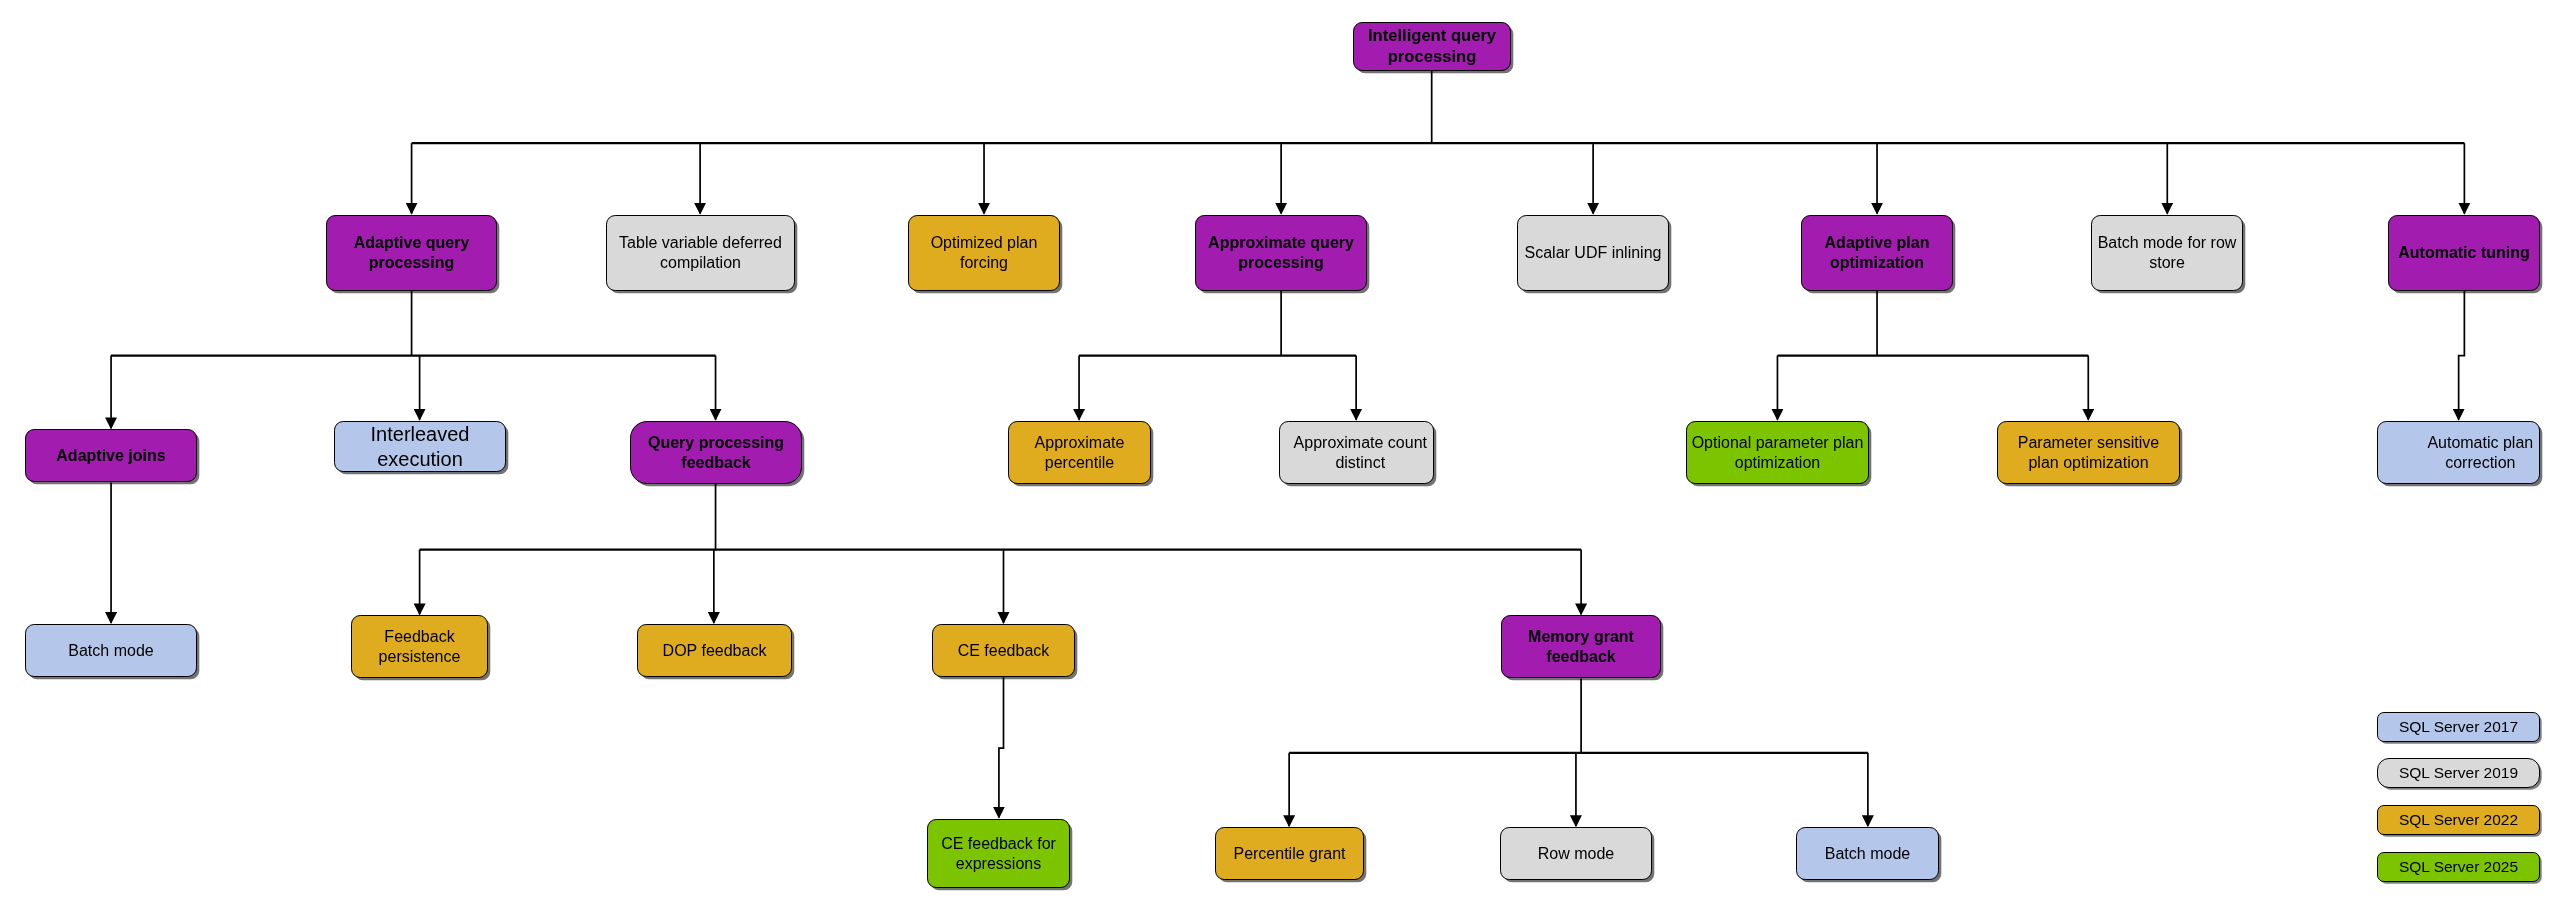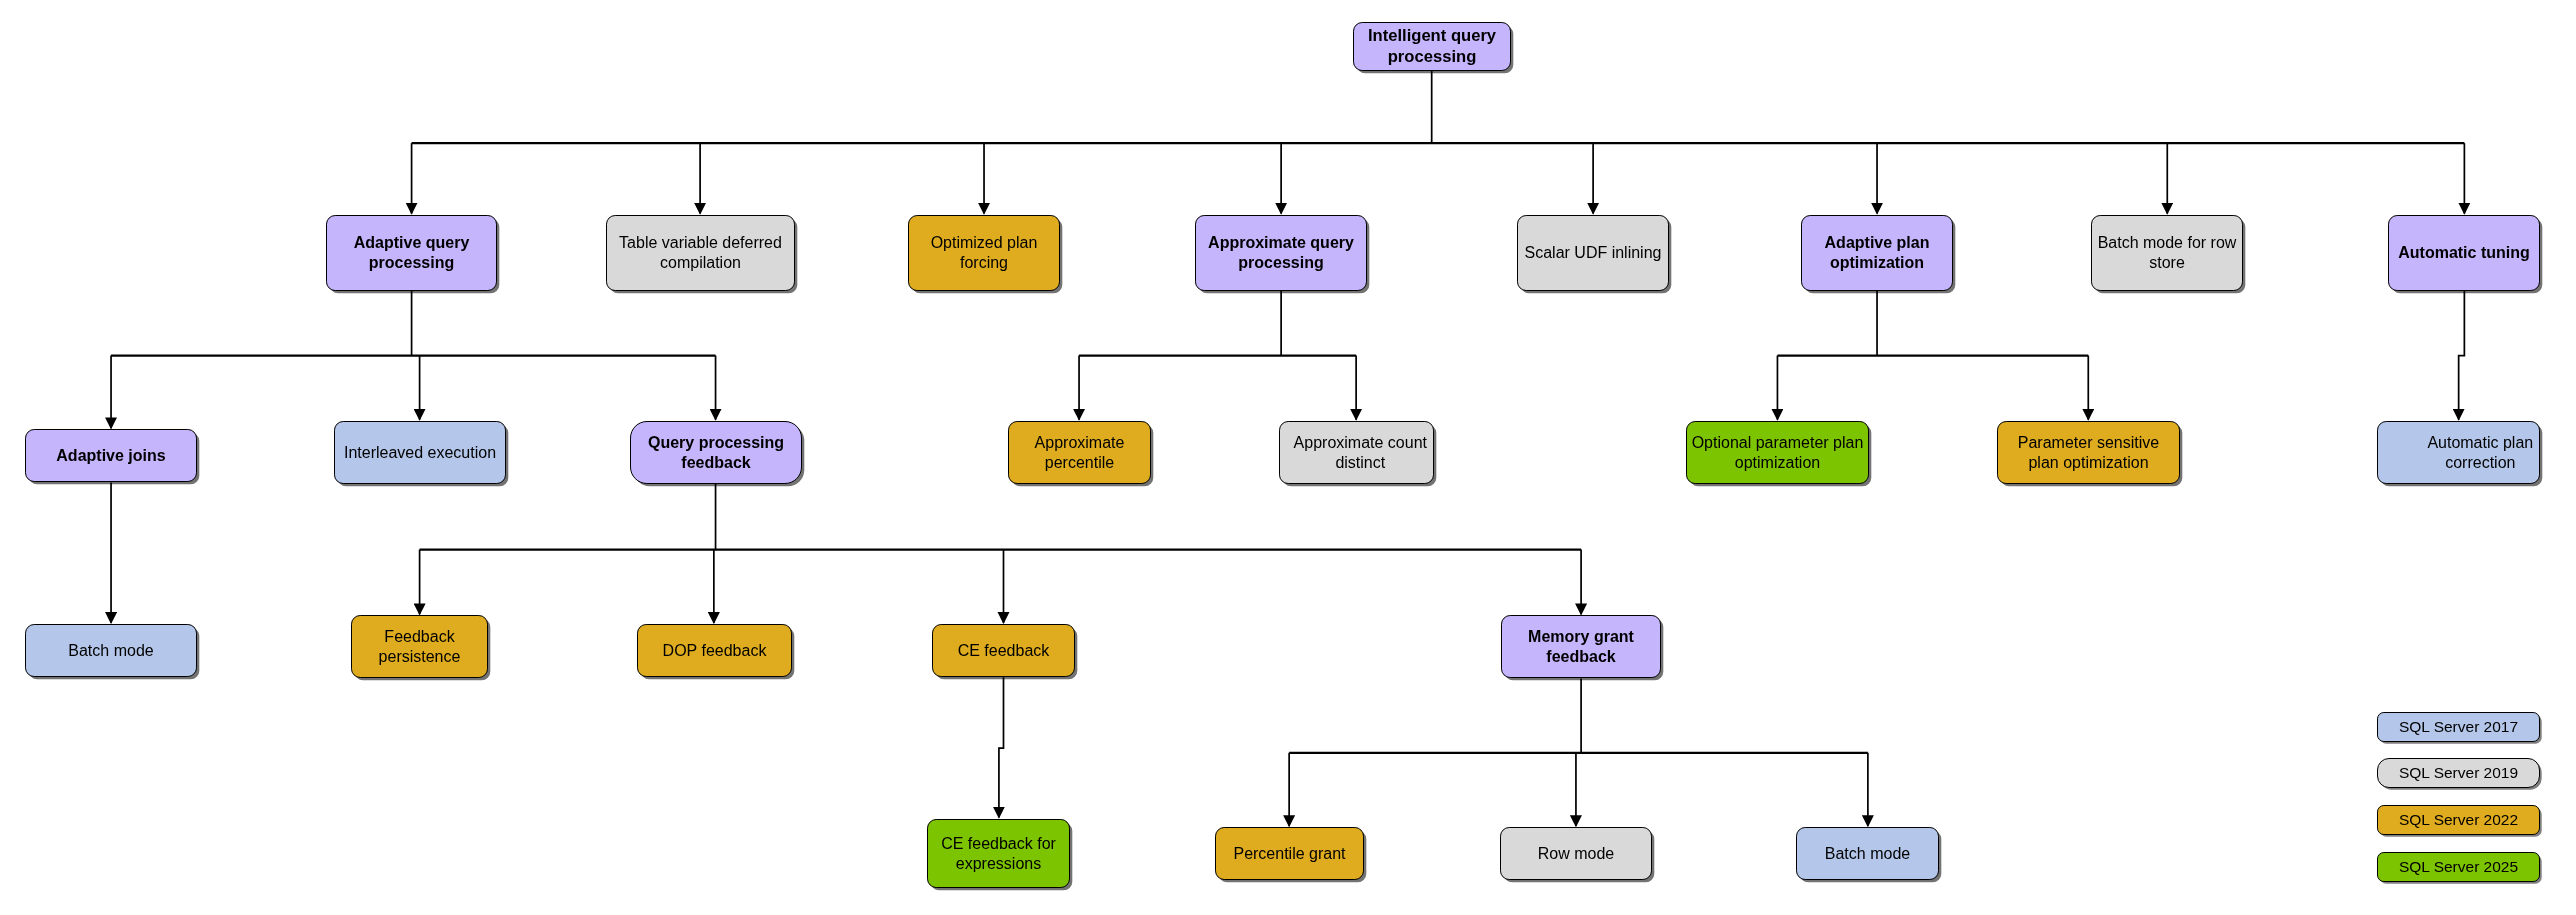--- a/index.html
+++ b/index.html
@@ -30,21 +30,21 @@
     display: flex;
     align-items: center;
     justify-content: center;
     text-align: center;
     color: #000000;
     line-height: 1.22;
     box-shadow: 2.9px 2.9px 0 -0.6px rgba(0,0,0,0.55);
     padding: 1.1px 3.4px;
   }
   .node span { display: block; width: 100%; }
-  .fill-white { background: #c4b5fd; }
+  .fill-white { background: #a21caf; }
   .fill-gray  { background: #d9d9d9; }
   .fill-orange{ background: #dfac1f; }
   .fill-green { background: #7dc400; }
   .fill-blue  { background: #b4c7ea; }
   .bold { font-weight: bold; }
   .legend-item {
     position: absolute;
     box-sizing: border-box;
     border: 1.7px solid #000000;
     border-radius: 6.9px;
@@ -130,21 +130,21 @@
       </div>
       <div class="node fill-gray" style="left: 2091px; top: 215px; width: 152px; height: 76px; font-size: 16px;">
         <span>Batch mode for row store</span>
       </div>
       <div class="node fill-white bold" style="left: 2388px; top: 215px; width: 152px; height: 76px; font-size: 16px;">
         <span>Automatic tuning</span>
       </div>
       <div class="node fill-white bold" style="left: 25px; top: 429px; width: 172px; height: 53px; font-size: 16px;">
         <span>Adaptive joins</span>
       </div>
-      <div class="node fill-blue" style="left: 334px; top: 421px; width: 172px; height: 63px; font-size: 16px;">
+      <div class="node fill-blue" style="left: 334px; top: 421px; width: 172px; height: 51px; font-size: 20px;">
         <span>Interleaved execution</span>
       </div>
       <div class="node fill-white bold" style="left: 630px; top: 421px; width: 172px; height: 63px; font-size: 16px; border-radius: 17px;">
         <span>Query processing feedback</span>
       </div>
       <div class="node fill-orange" style="left: 1008px; top: 421px; width: 143px; height: 63px; font-size: 16px;">
         <span>Approximate percentile</span>
       </div>
       <div class="node fill-gray" style="left: 1279px; top: 421px; width: 155px; height: 63px; font-size: 16px; padding-left: 11px;">
         <span>Approximate count distinct</span>

